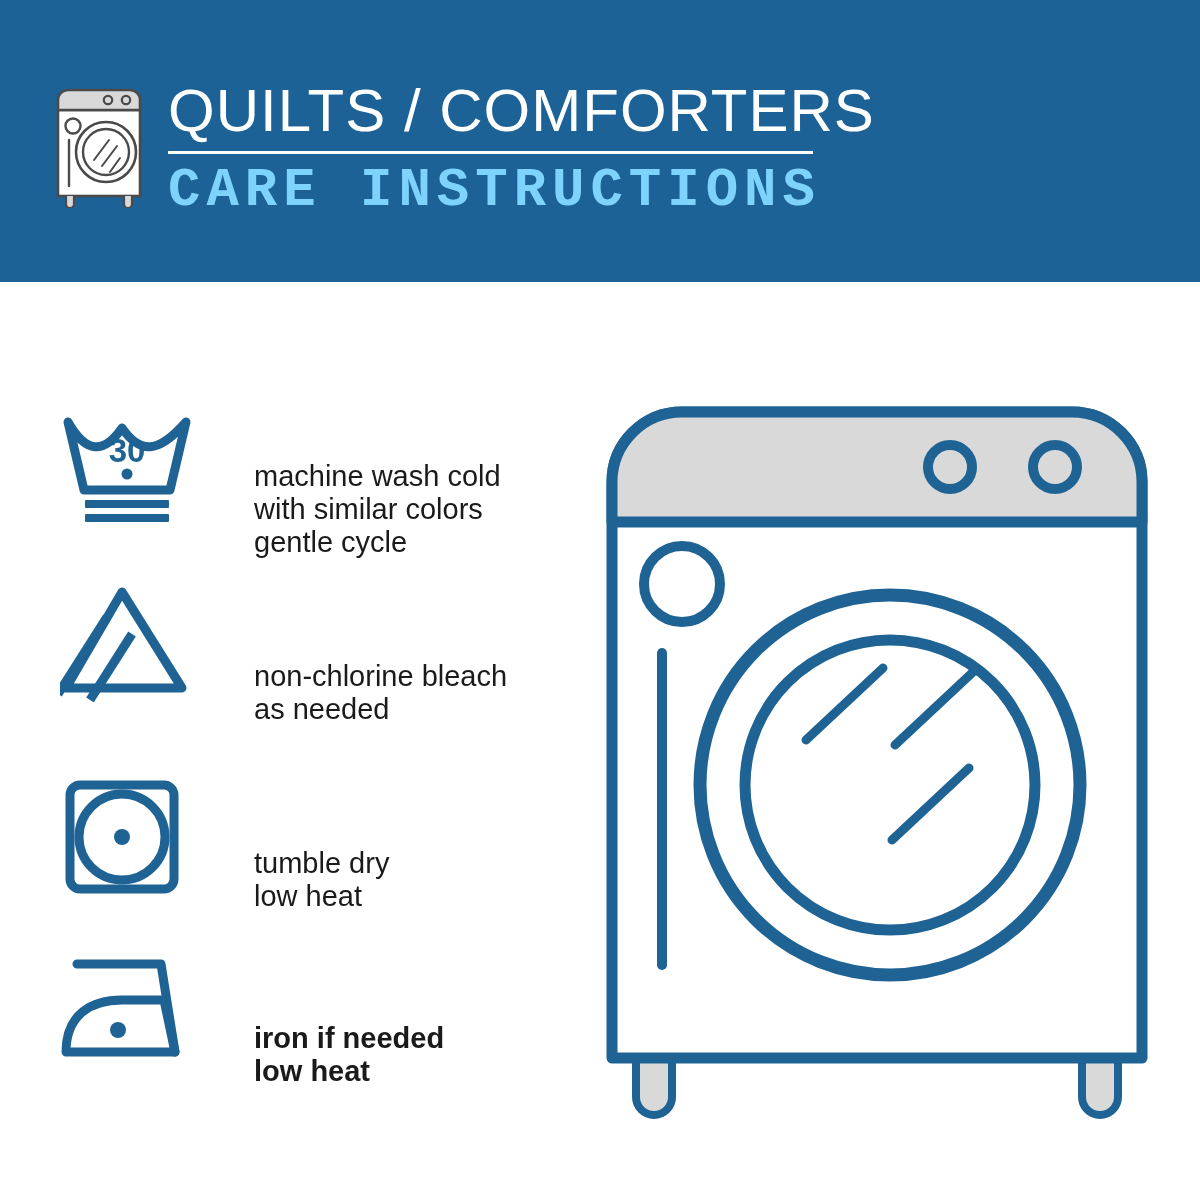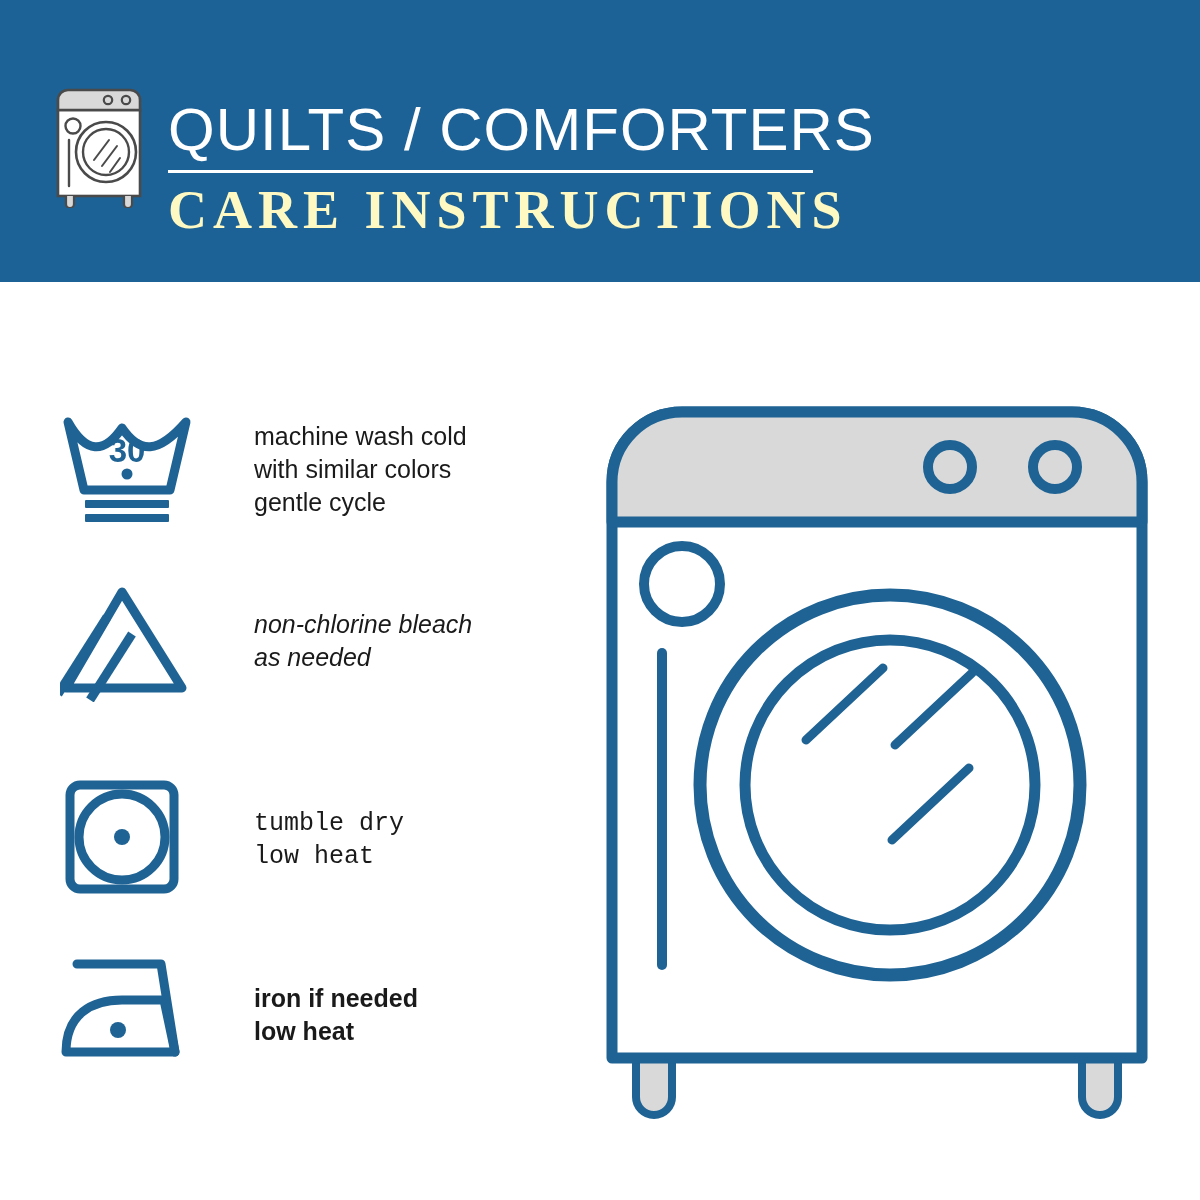--- a/index.html
+++ b/index.html
@@ -29,46 +29,45 @@
     left: 52px;
     top: 78px;
     width: 108px;
     height: 130px;
   }
   #header-text {
     position: absolute;
     left: 168px;
     top: 76px;
     width: 680px;
-    margin-top: 19px;
   }
   #title-line1 {
     color: #ffffff;
     font-size: 60px;
     font-weight: 300;
     letter-spacing: 1px;
     line-height: 70px;
     white-space: nowrap;
     font-family: "Liberation Sans", sans-serif;
   }
   #title-divider {
     width: 645px;
     height: 3px;
     background: #ffffff;
     margin-top: 5px;
     margin-bottom: 8px;
   }
   #title-line2 {
-    color: #fef9c3;
+    color: #7dd3fc;
     font-size: 54px;
     font-weight: bold;
     letter-spacing: 6px;
     line-height: 58px;
     white-space: nowrap;
-    font-family: Liberation Serif, serif;
+    font-family: Liberation Mono, monospace;
   }
 
   
   #care-list {
     position: absolute;
     left: 0;
     top: 282px;
     width: 560px;
     height: 796px;
   }
@@ -83,23 +82,24 @@
     left: 60px;
     top: 0;
     width: 140px;
     height: 130px;
   }
   .care-label {
     position: absolute;
     left: 254px;
     width: 290px;
     color: #1a1a1a;
-    font-size: 25px;
+    font-size: 29px;
     line-height: 33px;
     font-family: "Liberation Sans", sans-serif;
+    margin-top: 40px;
   }
 
   
   #machine {
     position: absolute;
     left: 600px;
     top: 400px;
     width: 570px;
     height: 730px;
   }
@@ -166,33 +166,33 @@
   <div class="care-row" style="top:300px;">
     <div class="care-icon">
       <svg viewBox="0 0 140 120" width="140" height="120" xmlns="http://www.w3.org/2000/svg">
 
         <path d="M62 10 L122 106 L6 106 Z" fill="none" stroke="#1F6394" stroke-width="9" stroke-linejoin="round"></path>
 
         <line x1="47" y1="35" x2="-2" y2="112" stroke="#1F6394" stroke-width="9" stroke-linecap="butt"></line>
         <line x1="72" y1="52" x2="30" y2="118" stroke="#1F6394" stroke-width="9" stroke-linecap="butt"></line>
       </svg>
     </div>
-    <div class="care-label" style="top:26px;white-space:pre-line;font-style:italic;">non-chlorine bleach
+    <div class="care-label" style="top:38px;white-space:pre-line;">non-chlorine bleach
 as needed</div>
   </div>
 
   <div class="care-row" style="top:495px;">
     <div class="care-icon">
       <svg viewBox="0 0 140 120" width="140" height="120" xmlns="http://www.w3.org/2000/svg">
         <rect x="10" y="8" width="104" height="104" rx="10" fill="none" stroke="#1F6394" stroke-width="9"></rect>
         <circle cx="62" cy="60" r="43" fill="none" stroke="#1F6394" stroke-width="9"></circle>
         <circle cx="62" cy="60" r="8" fill="#1F6394"></circle>
       </svg>
     </div>
-    <div class="care-label" style="top:30px;white-space:pre-line;font-family:Liberation Mono, monospace;">tumble dry
+    <div class="care-label" style="top:30px;white-space:pre-line;">tumble dry
 low heat</div>
   </div>
 
   <div class="care-row" style="top:670px;font-weight:bold;">
     <div class="care-icon">
       <svg viewBox="0 0 140 120" width="140" height="120" xmlns="http://www.w3.org/2000/svg">
 
         <path d="M17 12 H101 L115 100" fill="none" stroke="#1F6394" stroke-width="9" stroke-linecap="round" stroke-linejoin="round"></path>
 
         <path d="M6 100 C6 62, 32 48, 62 48 H104 L115 100 Z" fill="none" stroke="#1F6394" stroke-width="9" stroke-linejoin="round" stroke-linecap="round"></path>

